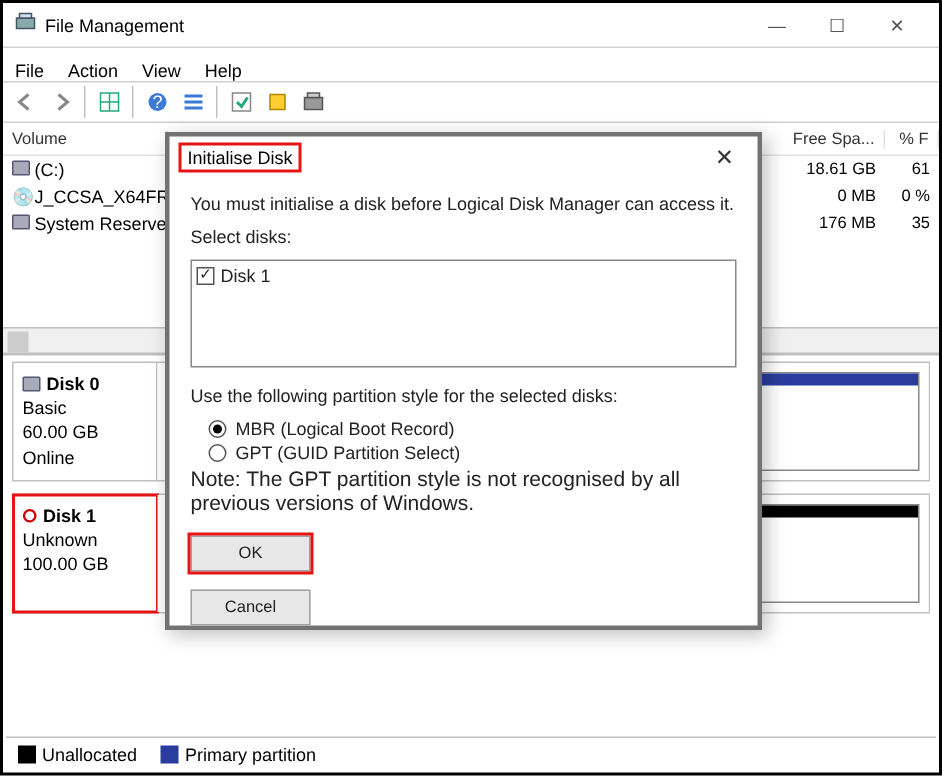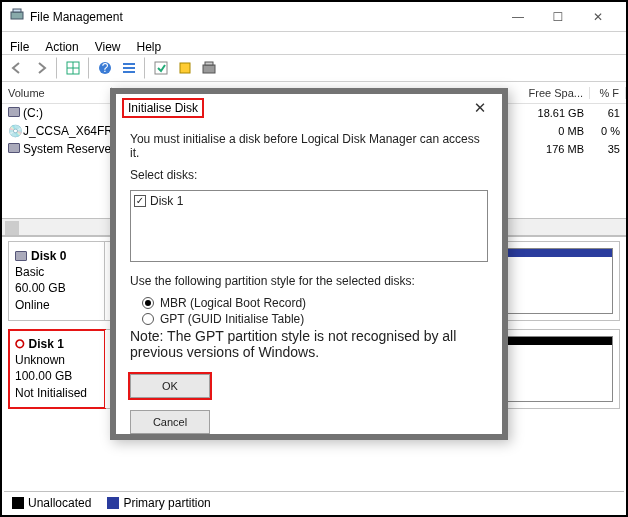--- a/index.html
+++ b/index.html
@@ -34,21 +34,21 @@
 .stripe.blue { background: #2a3c9e; }
 .stripe.black { background: #000; }
 .part-label { margin-top: 10px; }
 .highlight-red { outline: 2px solid #e61515; outline-offset: -1px; }
 .legend { height: 22px; border-top: 1px solid #c0c0c0; display: flex; align-items: center; gap: 16px; padding: 0 8px; font-size: 11px; }
 .legend .sw { width: 12px; height: 12px; display: inline-block; margin-right: 4px; vertical-align: middle; }
 .legend .sw.black { background: #000; }
 .legend .sw.blue { background: #2a3c9e; }
 
 
-.dialog { position: absolute; left: 108px; top: 86px; width: 398px; background: #fff; border: 6px solid #737373; box-shadow: 3px 3px 12px rgba(0,0,0,0.25); }
+.dialog { position: absolute; left: 108px; top: 86px; width: 398px; background: #fff; border: 3px solid #737373; box-shadow: 3px 3px 12px rgba(0,0,0,0.25); }
 .dlg-title { height: 28px; display: flex; align-items: center; padding: 0 8px; }
 .dlg-title .t { font-size: 12px; }
 .dlg-title .t.hl { outline: 2px solid #e61515; padding: 1px 4px; }
 .dlg-title .close { margin-left: auto; font-size: 15px; color: #333; width: 28px; text-align: center; }
 .dlg-body { padding: 10px 14px 0 14px; font-size: 11px; color: #222; }
 .dlg-body p { margin-bottom: 8px; }
 .listbox { width: 100%; height: 72px; border: 1px solid #888; background: #fff; padding: 2px; margin-bottom: 12px; }
 .listbox .item { display: flex; align-items: center; gap: 4px; font-size: 11px; padding: 1px; }
 .chk { width: 12px; height: 12px; border: 1px solid #555; display: inline-flex; align-items: center; justify-content: center; font-size: 10px; line-height: 1; }
 .radio-row { display: flex; align-items: center; gap: 6px; margin: 2px 0 2px 12px; font-size: 11px; }
@@ -187,21 +187,20 @@
   </div>
 
   <div class="disk-row">
     <div class="disk-left highlight-red">
       <div class="dname">
           <span class="icon-warn">⭘</span>
           <span>Disk 1</span>
         </div>
       <div>Unknown</div>
       <div>100.00 GB</div>
-      <div>Not Initialised</div>
     </div>
     <div class="disk-right">
       <div class="part-block" style="left:6px; right:6px;">
         <div class="stripe black"></div>
         <div class="part-label">100.00 GB</div>
         <div>Unallocated</div>
       </div>
     </div>
   </div>
 </div>
@@ -227,21 +226,21 @@
     </div>
     <p>Use the following partition style for the selected disks:</p>
     <div class="radio-row">
       <span class="radio">
           <span class="dot"></span>
         </span>
       <span>MBR (Logical Boot Record)</span>
     </div>
     <div class="radio-row">
       <span class="radio"></span>
-      <span>GPT (GUID Initialise Table)</span>
+      <span>GPT (GUID Partition Select)</span>
     </div>
     <p class="dlg-note">Note: The GPT partition style is not recognised by all previous versions of Windows.</p>
     <div class="dlg-buttons">
       <div class="dlg-btn ok">OK</div>
       <div class="dlg-btn">Cancel</div>
     </div>
   </div>
 </div>
 
 </body></html>

